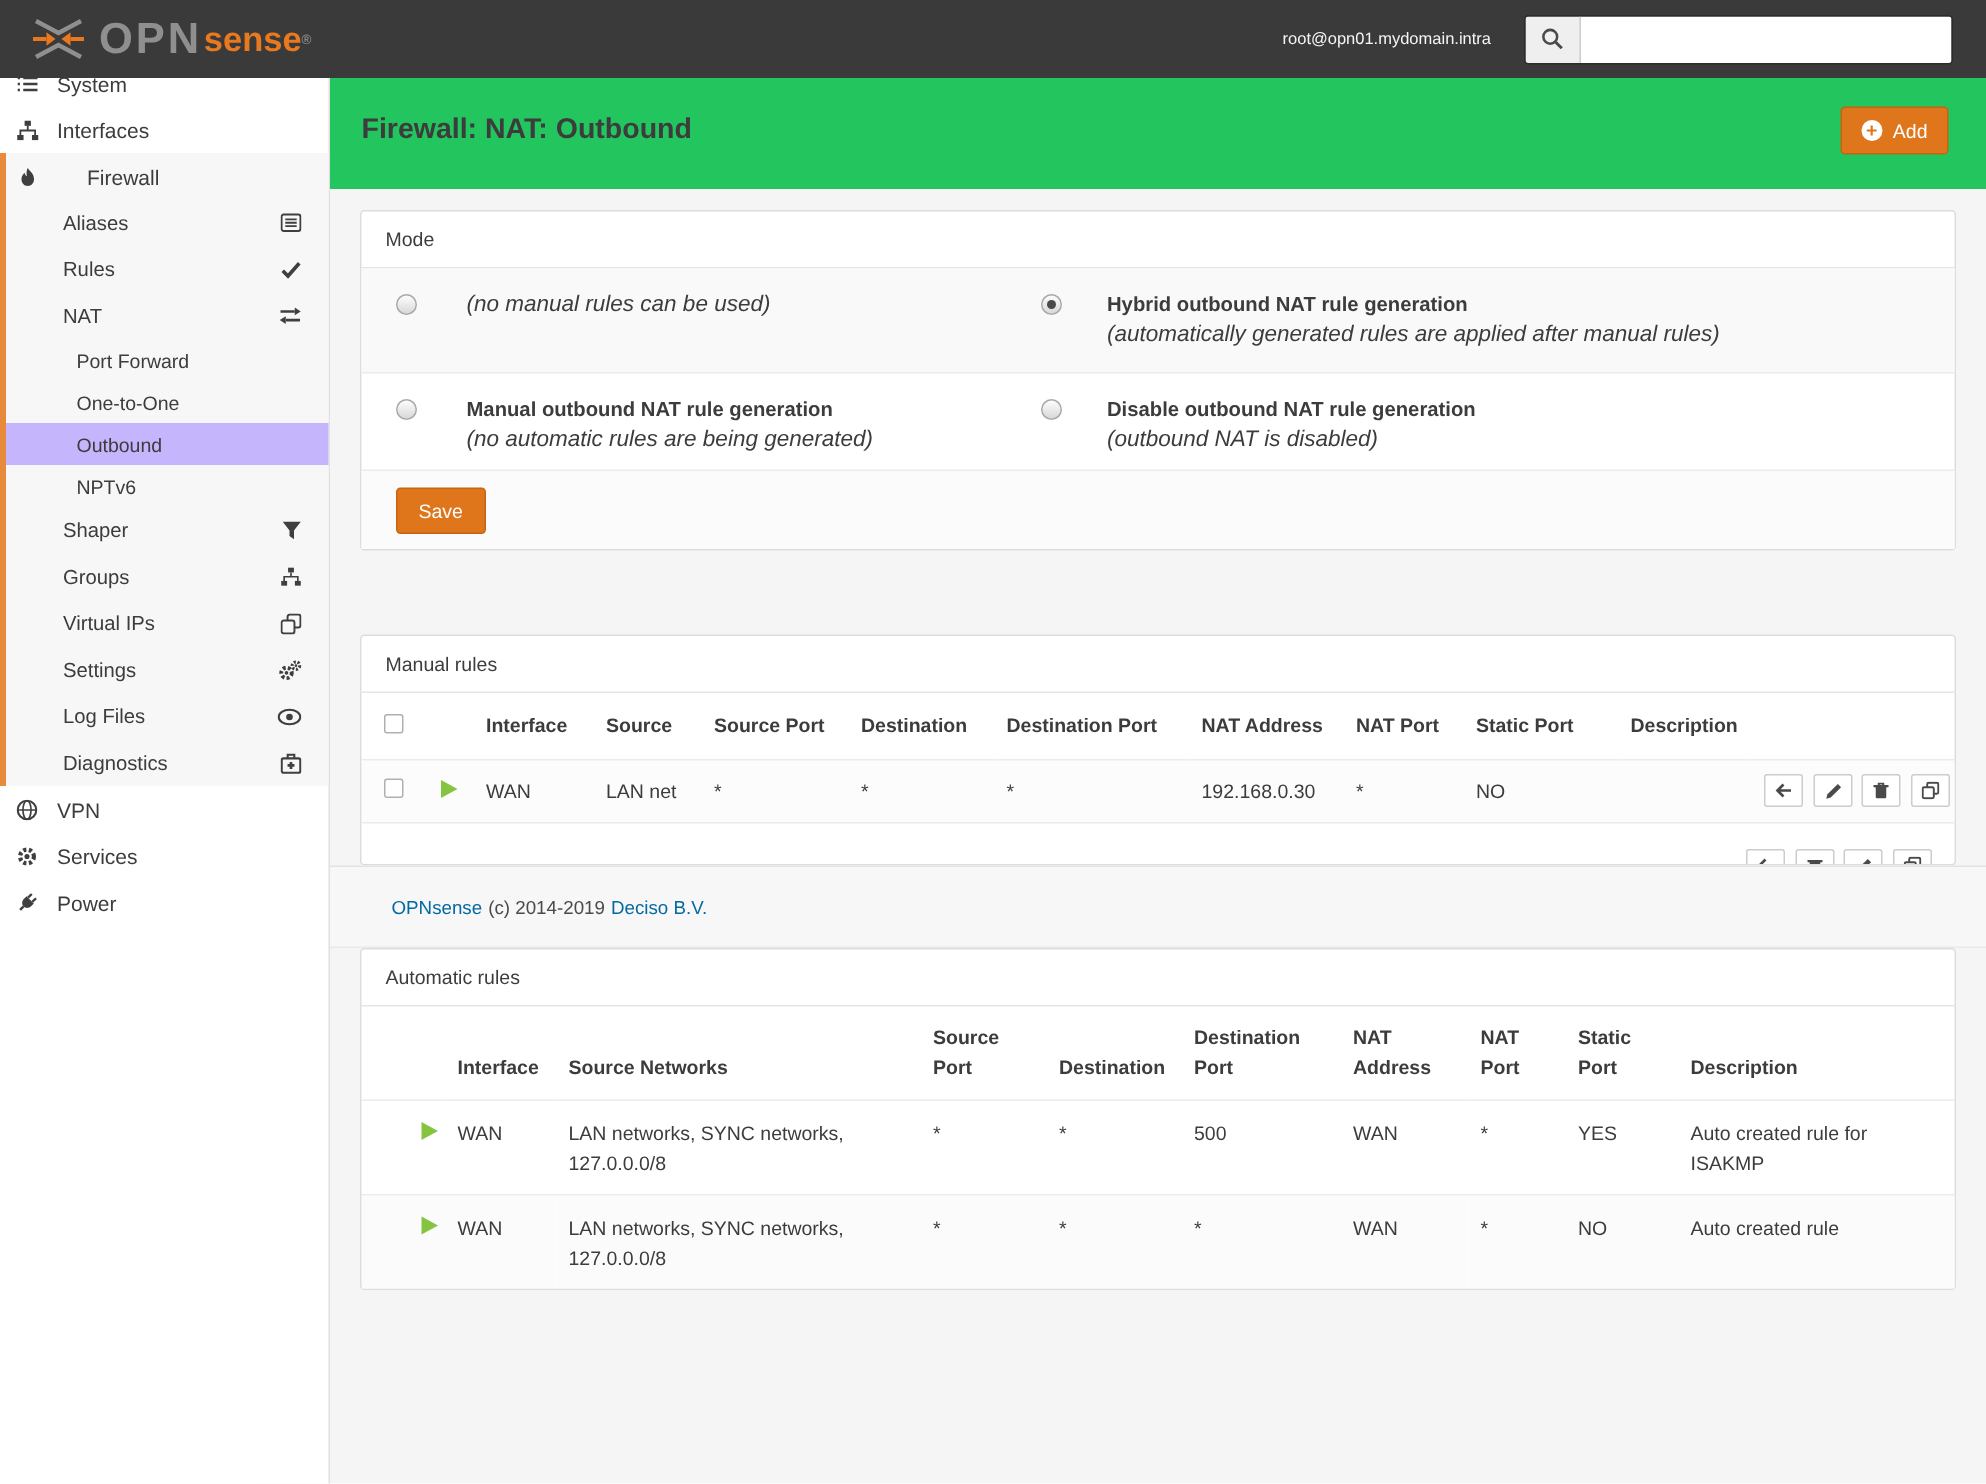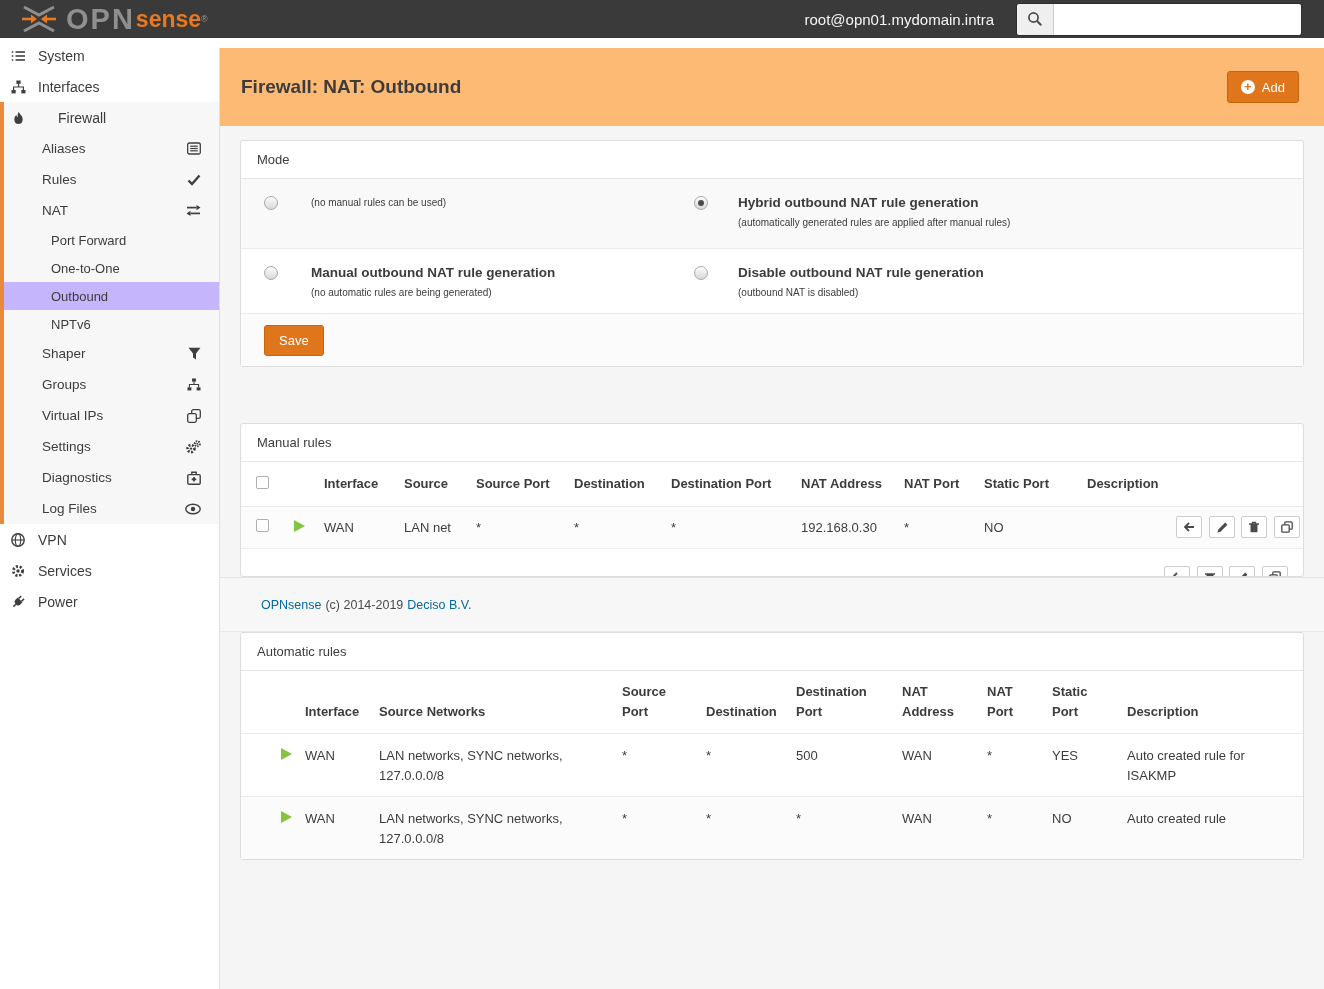--- a/index.html
+++ b/index.html
@@ -1,28 +1,28 @@
 <!DOCTYPE html>
 <html><head>
 <meta charset="utf-8">
 <style>
   * { margin:0; padding:0; box-sizing:border-box; }
   html,body { width:1324px; height:989px; overflow:hidden; background:#fff;
     font-family:"Liberation Sans","DejaVu Sans",sans-serif; font-size:13px; color:#3c3c3c; }
 
   
-  .topbar { position:fixed; top:0; left:0; width:1324px; height:38px; background:#3a3a3a;
+  .topbar { position:fixed; top:0; left:0; width:1324px; height:52px; background:#3a3a3a;
     z-index:50; display:flex; align-items:center; }
   .logo { display:flex; align-items:center; margin-left:20px; }
   .logo-mark { margin-right:8px; }
   .brand-primary { font-size:29px; font-weight:bold; color:#8f8f8f; letter-spacing:2px; line-height:1; }
   .brand-secondary { font-size:23px; font-weight:bold; color:#e8791f; line-height:1; margin-left:1px; }
   .brand-reg { font-size:9px; color:#9a9a9a; vertical-align:top; }
   .topbar-right { margin-left:auto; display:flex; align-items:center; margin-right:22px; }
-  .username { color:#f5f5f5; font-size:15px; margin-right:22px; }
+  .username { color:#f5f5f5; font-size:11px; margin-right:22px; }
   .searchbox { display:flex; width:286px; height:33px; border-radius:3px; overflow:hidden;
     border:1px solid #2c2c2c; }
   .search-btn { width:37px; background:#efefef; border:none; border-right:1px solid #ccc;
     display:flex; align-items:center; justify-content:center; cursor:pointer; }
   .search-input { flex:1; border:none; outline:none; background:#fff; padding:0 8px; font-size:13px; }
 
   
   .sidebar { position:fixed; top:48px; left:0; width:220px; height:941px; background:#fff;
     border-right:1px solid #e0e0e0; z-index:10; }
   .nav { margin-top:-8px; }
@@ -33,21 +33,21 @@
   .lvl3 { height:28px; padding-left:51px; font-size:13px; }
   .nav-group { background:#f7f7f7; border-left:4px solid #e78a3c; }
   .nav-group .lvl1 { padding-left:6px;gap:20px; }
   .nav-group .lvl2 { padding-left:38px; }
   .nav-group .lvl3 { padding-left:47px; }
   .nav-item.selected { background:#c4b5fd; }
   .right-ic { margin-left:auto; margin-right:18px; display:flex; }
 
   
   .main { margin-left:220px; width:1104px; }
-  .titlebar { background:#fdba74; height:78px; margin-top:48px; display:flex; align-items:center;
+  .titlebar { background:#22c55e; height:78px; margin-top:48px; display:flex; align-items:center;
     padding:0 25px 0 21px; }
   .page-title { font-size:19px; font-weight:bold; color:#3c3c3c; }
   .btn-orange { background:#e0761c; border:1px solid #c5650f; color:#fff; font-size:13px;
     border-radius:3px; cursor:pointer; font-family:inherit; }
   .add-btn { margin-left:auto; height:32px; padding:0 13px; display:flex; align-items:center; gap:7px; }
   .plus-circle { width:14px; height:14px; background:#fff; color:#e0761c; border-radius:50%;
     font-weight:bold; font-size:13px; line-height:14px; text-align:center; display:inline-block; }
 
   .content { background:#f5f5f5; padding:14px 20px 0 20px; min-height:863px; }
   .panel { background:#fff; border:1px solid #ddd; border-radius:3px; }
@@ -59,21 +59,21 @@
   .opt { display:flex; padding-top:14px; }
   .opt-a { width:453px; padding-left:23px; }
   .opt-b { flex:1; }
   .radio { width:14px; height:14px; border-radius:50%; border:1px solid #a9a9a9;
     background:linear-gradient(#fdfdfd,#d8d8d8); flex:0 0 14px; margin-top:3px; cursor:pointer; position:relative; }
   .radio.checked::after { content:""; position:absolute; left:3px; top:3px; width:6px; height:6px;
     border-radius:50%; background:#4a4a4a; }
   .opt-a .opt-text { margin-left:33px; }
   .opt-b .opt-text { margin-left:30px; }
   .opt-label { font-weight:bold; font-size:13.5px; line-height:20px; }
-  .opt-desc { font-size:10px; line-height:20px; }
+  .opt-desc { font-size:15px; line-height:20px;font-style:italic; }
   .row1 { height:70px; } .row2 { height:65px; }
   .save-row { height:52px; background:#fbfbfb; display:flex; align-items:center; padding-left:23px; }
   .save-btn { height:31px; padding:0 14px; }
 
   
   table { border-collapse:collapse; width:100%; table-layout:fixed; }
   th { font-weight:bold; font-size:13px; text-align:left; color:#3c3c3c; }
   td, th { padding:0 8px; overflow:hidden; }
   .man-thead th { height:44px; vertical-align:middle; }
   .man-row td { height:42px; vertical-align:middle; border-top:1px solid #ebebeb; font-size:13px; }
@@ -257,36 +257,36 @@
         <span class="right-ic">
           <svg width="15" height="14" viewBox="0 0 15 14">
             <circle cx="5" cy="8.6" r="3.5" fill="none" stroke="#3f3f3f" stroke-width="2.6" stroke-dasharray="1.9,1.5"></circle>
             <circle cx="5" cy="8.6" r="1.2" fill="#3f3f3f"></circle>
             <circle cx="11.3" cy="3.8" r="2.5" fill="none" stroke="#3f3f3f" stroke-width="2.1" stroke-dasharray="1.4,1.1"></circle>
             <circle cx="11.3" cy="3.8" r="0.9" fill="#3f3f3f"></circle>
           </svg>
         </span>
       </a>
       <a class="nav-item lvl2">
+        <span>Log Files</span>
+        <span class="right-ic">
+          <svg width="16" height="12" viewBox="0 0 16 12">
+            <ellipse cx="8" cy="6" rx="7.2" ry="4.8" fill="none" stroke="#3f3f3f" stroke-width="1.4"></ellipse>
+            <circle cx="8" cy="6" r="2.2" fill="#3f3f3f"></circle>
+          </svg>
+        </span>
+      </a>
+      <a class="nav-item lvl2">
         <span>Diagnostics</span>
         <span class="right-ic">
           <svg width="14" height="14" viewBox="0 0 14 14">
             <rect x="0.8" y="3.6" width="12.4" height="9.6" rx="1.2" fill="none" stroke="#3f3f3f" stroke-width="1.4"></rect>
             <path d="M4.8,3.6 V1.2 H9.2 V3.6" fill="none" stroke="#3f3f3f" stroke-width="1.4"></path>
             <line x1="7" y1="6" x2="7" y2="10.6" stroke="#3f3f3f" stroke-width="1.8"></line>
             <line x1="4.7" y1="8.3" x2="9.3" y2="8.3" stroke="#3f3f3f" stroke-width="1.8"></line>
-          </svg>
-        </span>
-      </a>
-      <a class="nav-item lvl2">
-        <span>Log Files</span>
-        <span class="right-ic">
-          <svg width="16" height="12" viewBox="0 0 16 12">
-            <ellipse cx="8" cy="6" rx="7.2" ry="4.8" fill="none" stroke="#3f3f3f" stroke-width="1.4"></ellipse>
-            <circle cx="8" cy="6" r="2.2" fill="#3f3f3f"></circle>
           </svg>
         </span>
       </a>
     </div>
 
     <a class="nav-item lvl1">
       <span class="nav-ic">
         <svg width="14" height="14" viewBox="0 0 14 14">
           <circle cx="7" cy="7" r="6.2" fill="none" stroke="#3f3f3f" stroke-width="1.4"></circle>
           <ellipse cx="7" cy="7" rx="2.7" ry="6.2" fill="none" stroke="#3f3f3f" stroke-width="1.1"></ellipse>

